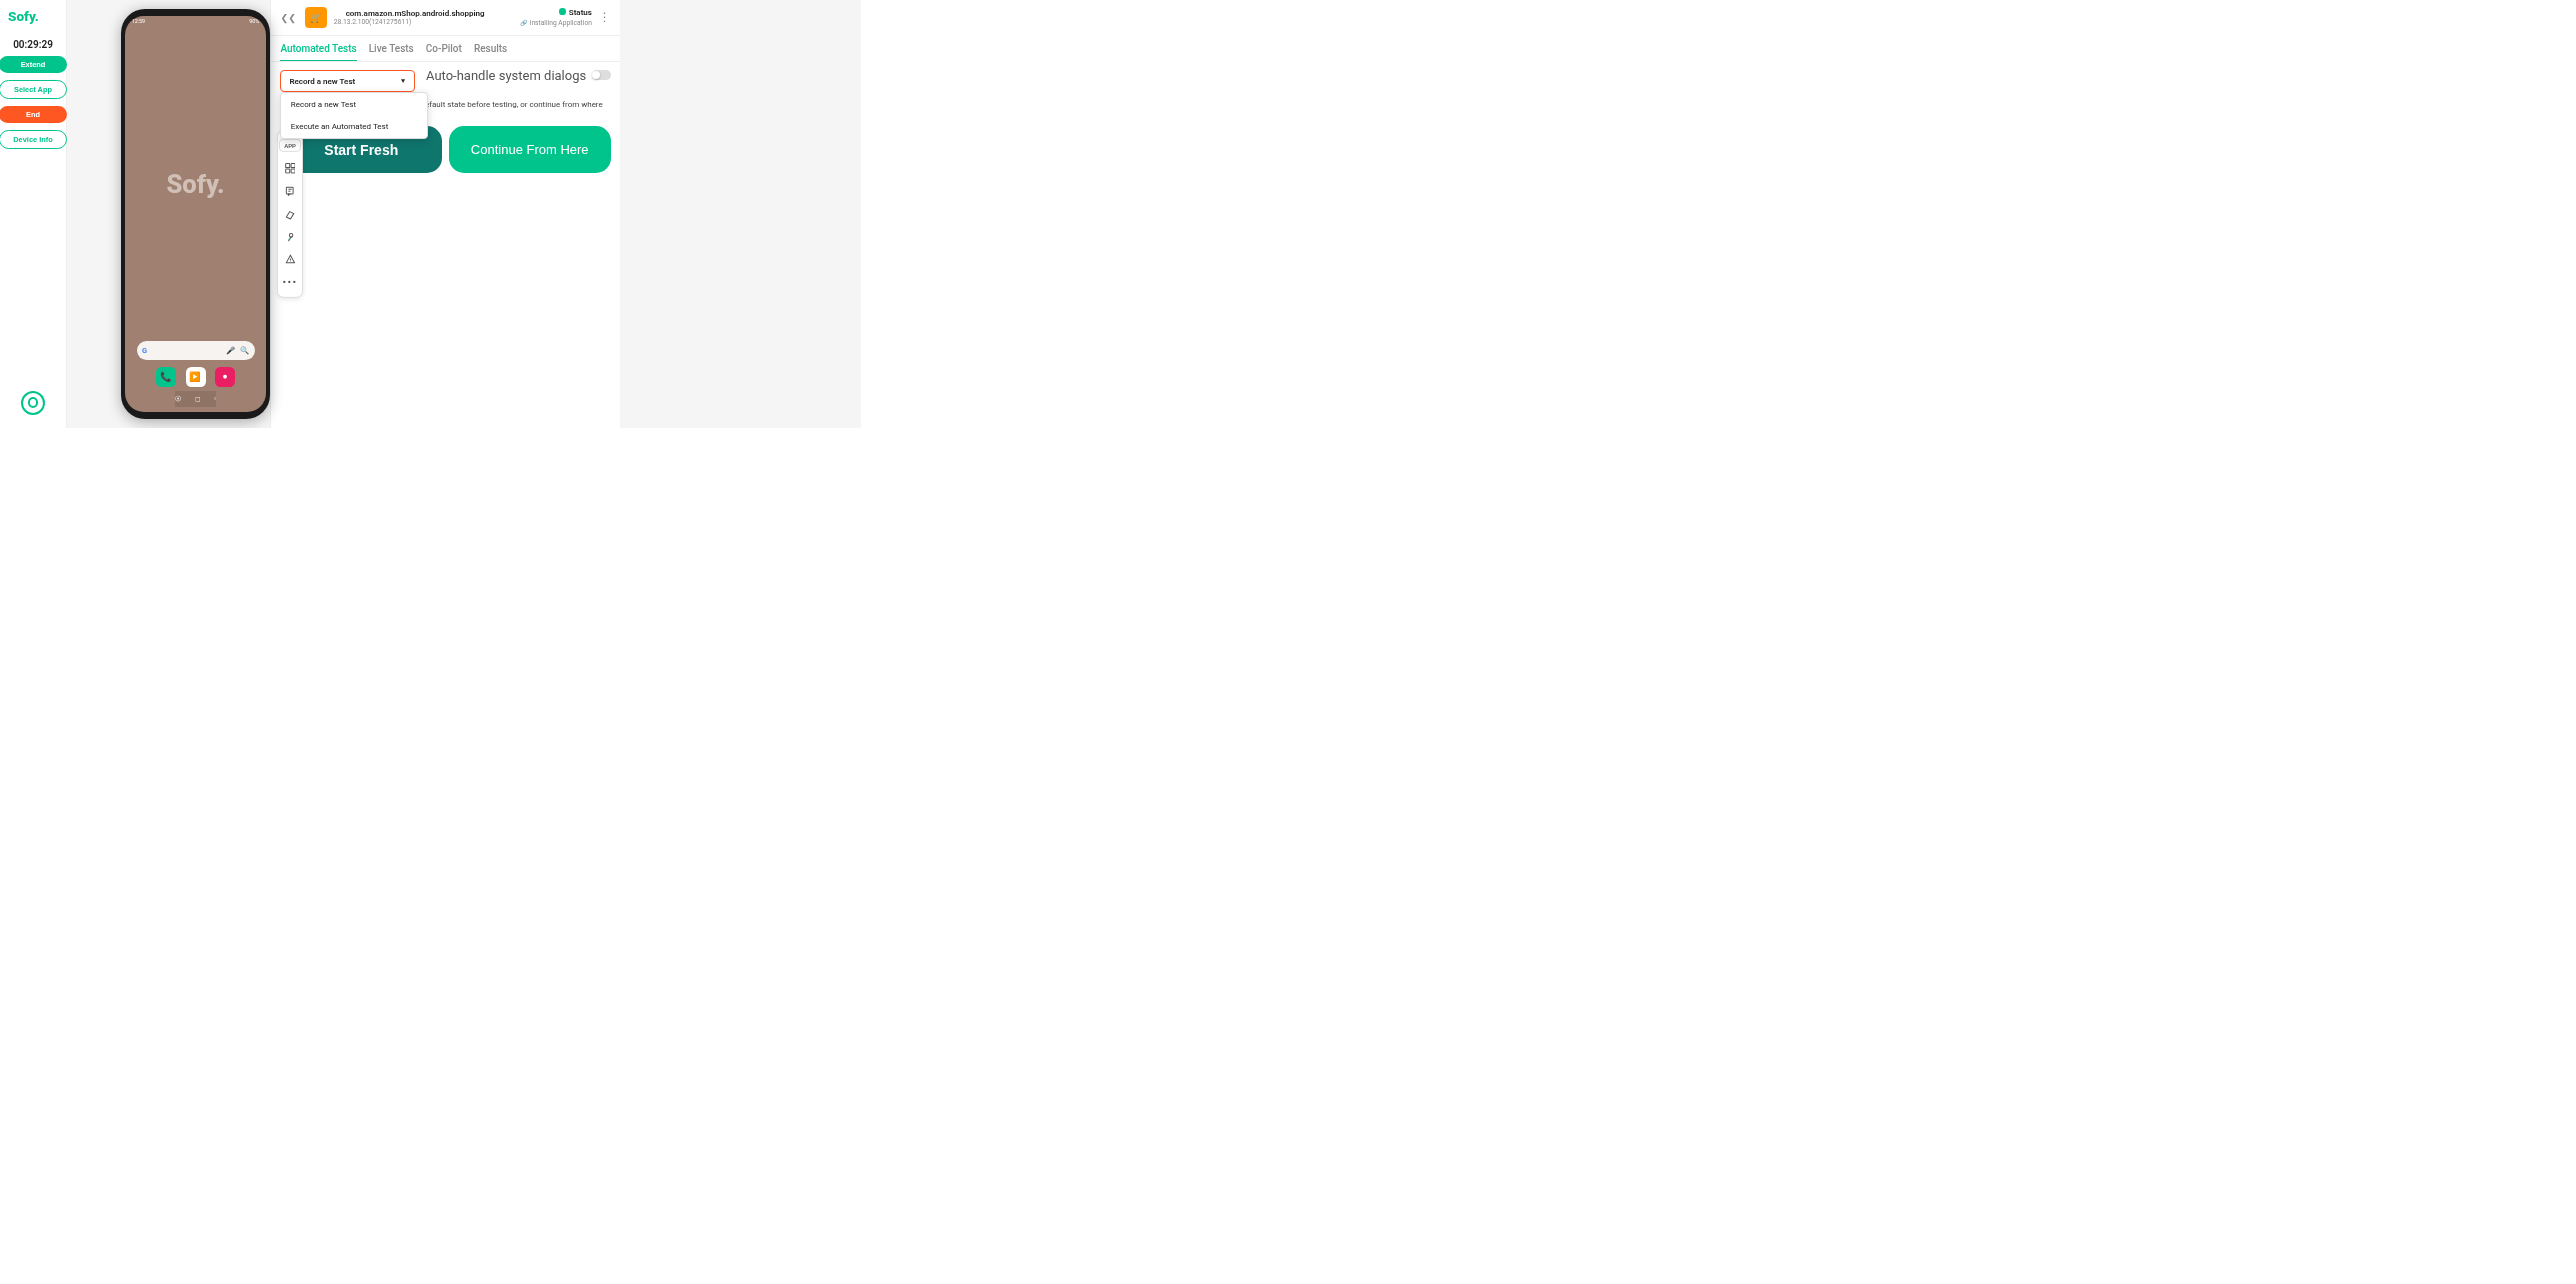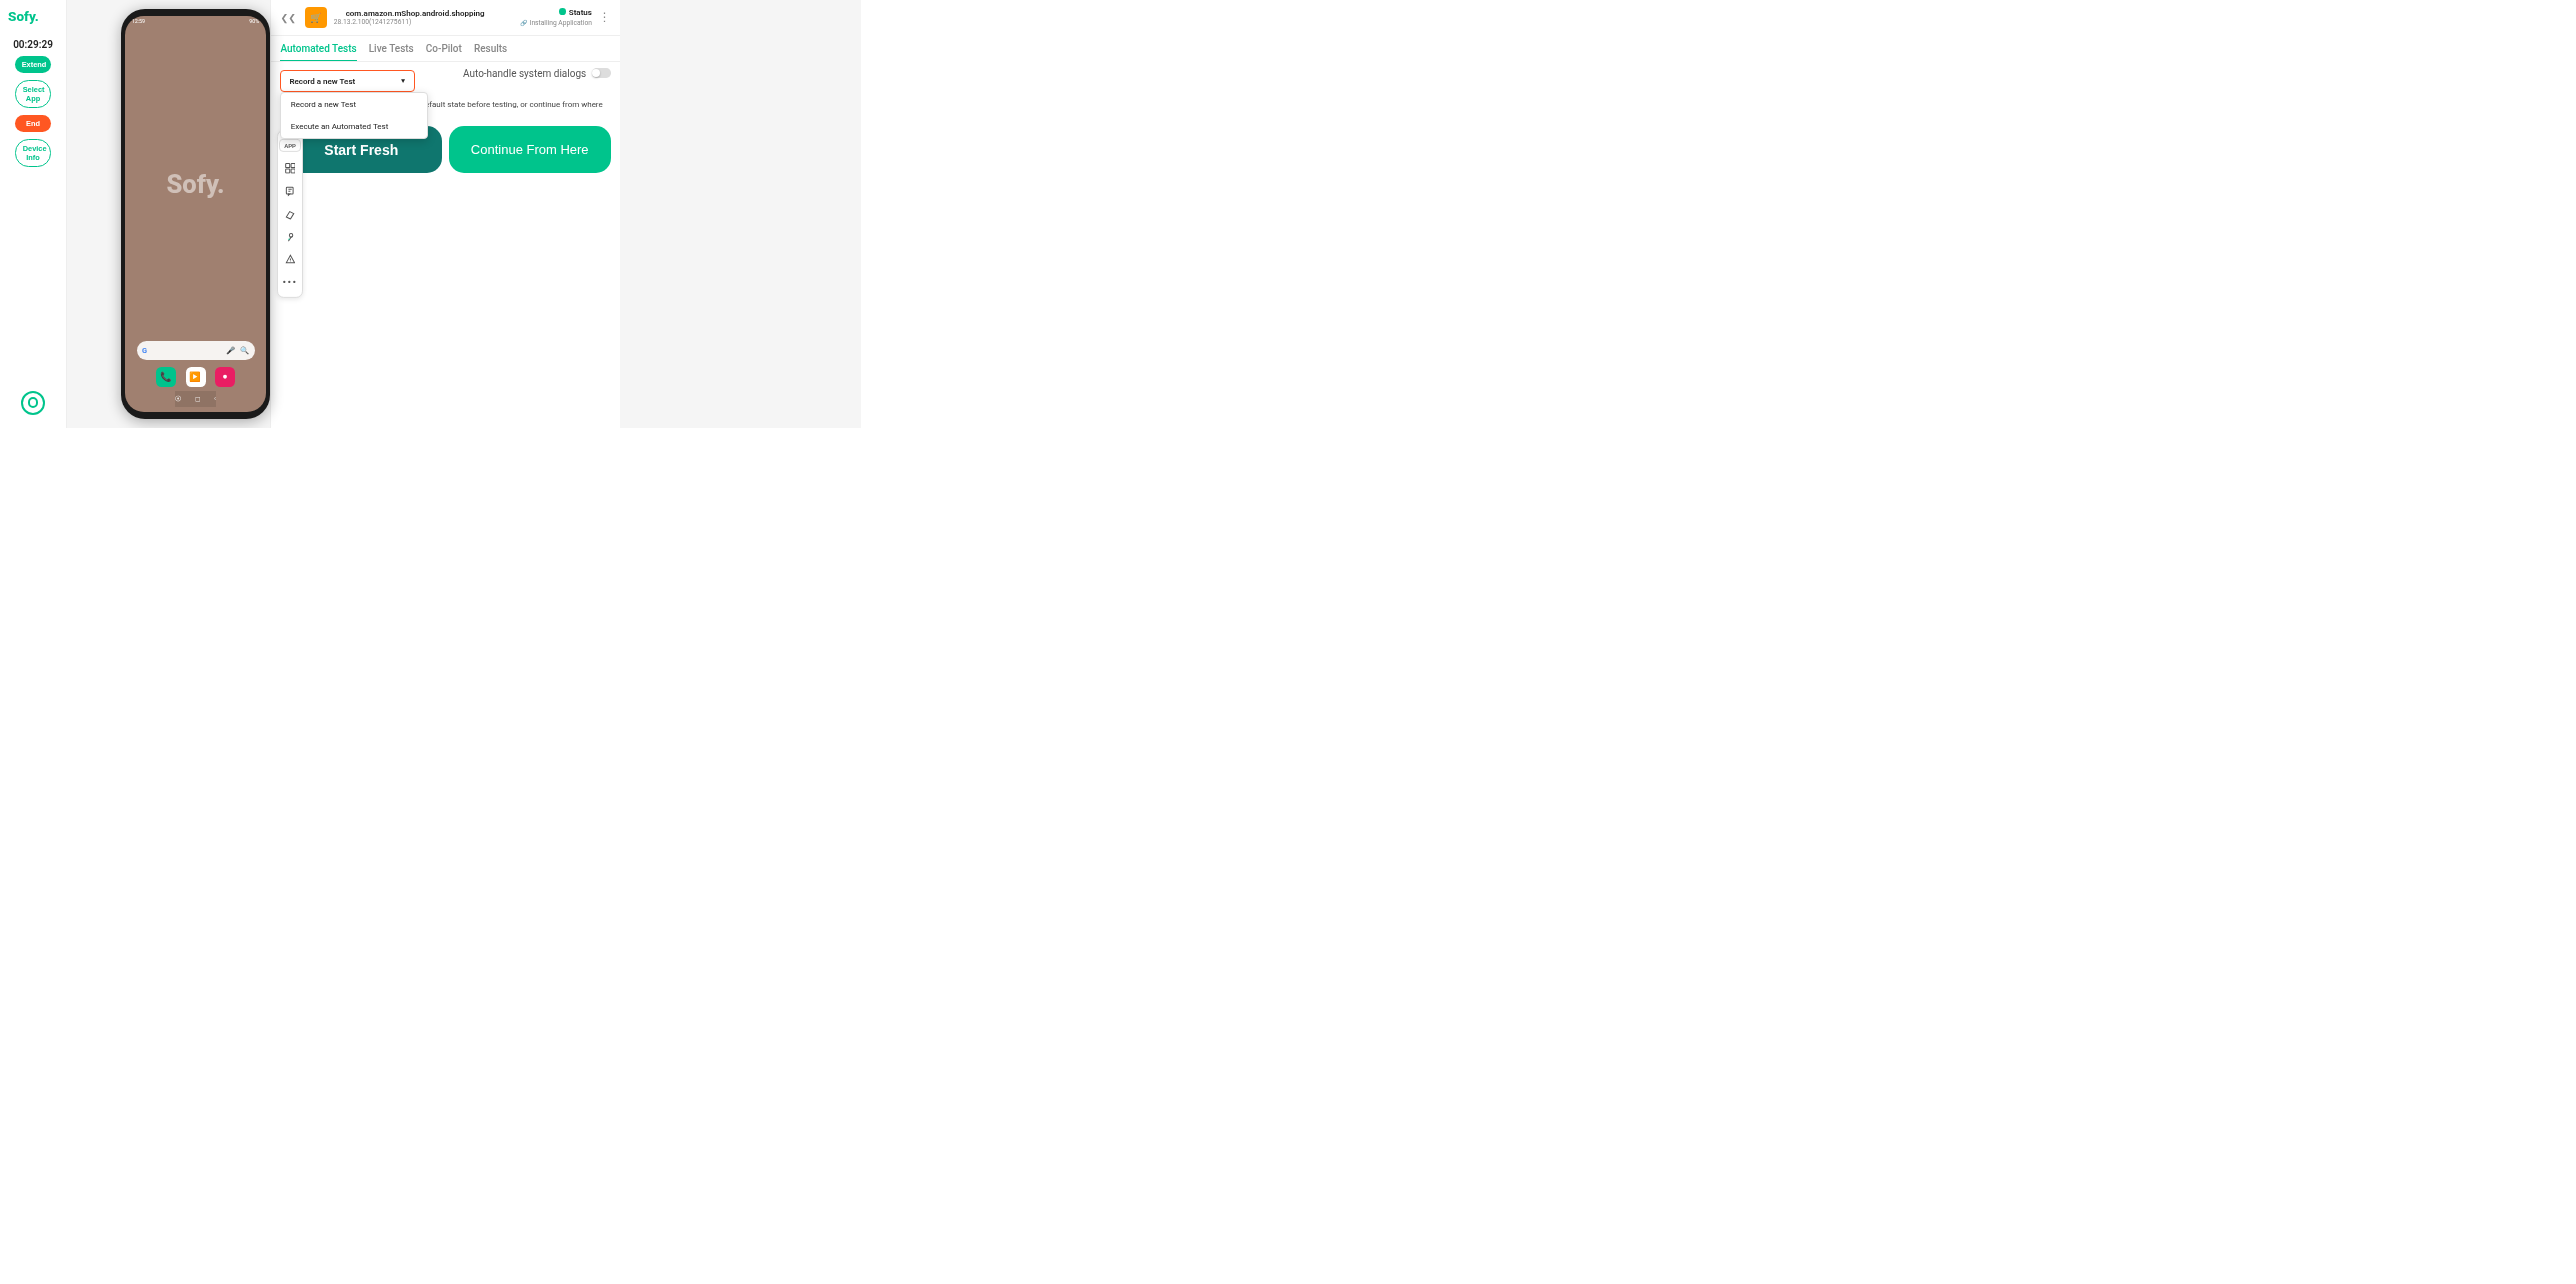--- a/index.html
+++ b/index.html
@@ -40,21 +40,21 @@
       margin-top: 2.7px;
       text-align: center;
     }
     .btn {
       border-radius: 13.5px;
       border: none;
       cursor: pointer;
       font-size: 7.4px;
       font-weight: 600;
       padding: 4px 6.7px;
-      width: 36px;
+      width: 68px;
       text-align: center;
     }
     .btn-extend {
       background: #00c48c;
       color: #fff;
     }
     .btn-select-app {
       background: #fff;
       color: #00c48c;
       border: 1.3px solid #00c48c;
@@ -383,21 +383,21 @@
 
     
     .toggle-row {
       display: flex;
       align-items: center;
       gap: 5.4px;
       justify-content: flex-end;
       margin-top: -2.7px;
     }
     .toggle-label {
-      font-size: 10px;
+      font-size: 13px;
       color: #555;
     }
     .toggle-switch {
       width: 19px;
       height: 9.4px;
       background: #ddd;
       border-radius: 4.7px;
       position: relative;
       cursor: pointer;
     }

